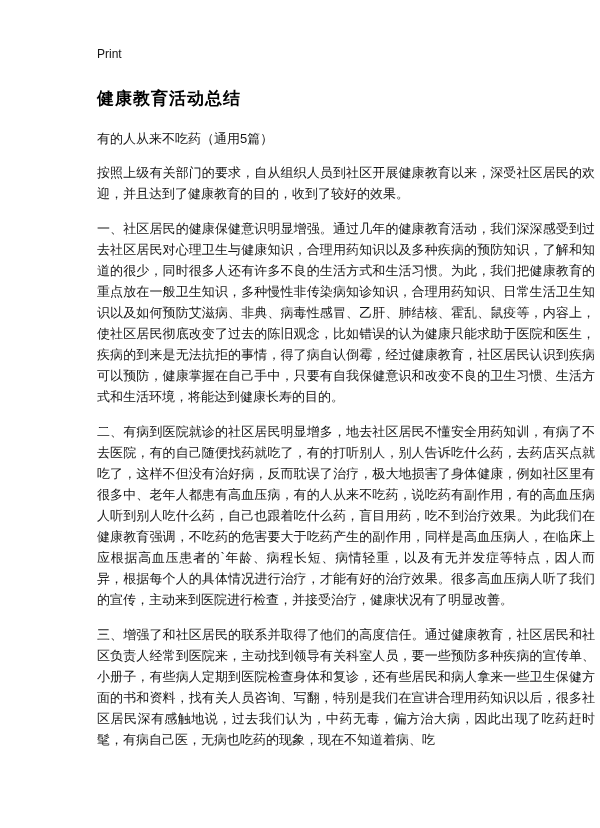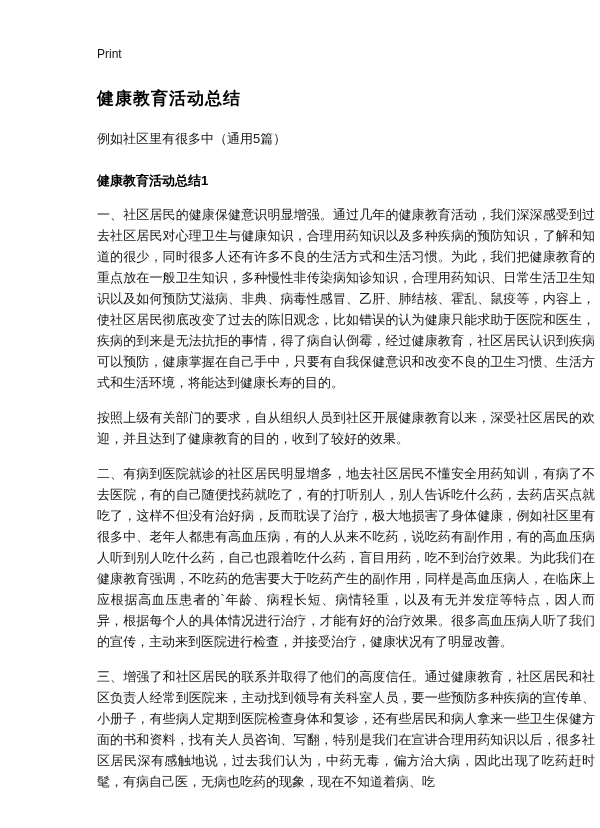--- a/index.html
+++ b/index.html
@@ -56,26 +56,25 @@
 </style>
 </head>
 <body>
 
 <div class="page">
 
   <span class="print-label">Print</span>
 
   <h1 class="doc-title">健康教育活动总结</h1>
 
-  <div class="doc-subtitle">例如社区里有很多中（通用5篇）</div>
+  <div class="doc-subtitle">有的人从来不吃药（通用5篇）</div>
 
 
-  <h2 class="section-heading">健康教育活动总结1</h2>
+
+  <p class="body-para">按照上级有关部门的要求，自从组织人员到社区开展健康教育以来，深受社区居民的欢迎，并且达到了健康教育的目的，收到了较好的效果。</p>
 
   <p class="body-para">一、社区居民的健康保健意识明显增强。通过几年的健康教育活动，我们深深感受到过去社区居民对心理卫生与健康知识，合理用药知识以及多种疾病的预防知识，了解和知道的很少，同时很多人还有许多不良的生活方式和生活习惯。为此，我们把健康教育的重点放在一般卫生知识，多种慢性非传染病知诊知识，合理用药知识、日常生活卫生知识以及如何预防艾滋病、非典、病毒性感冒、乙肝、肺结核、霍乱、鼠疫等，内容上，使社区居民彻底改变了过去的陈旧观念，比如错误的认为健康只能求助于医院和医生，疾病的到来是无法抗拒的事情，得了病自认倒霉，经过健康教育，社区居民认识到疾病可以预防，健康掌握在自己手中，只要有自我保健意识和改变不良的卫生习惯、生活方式和生活环境，将能达到健康长寿的目的。</p>
-
-  <p class="body-para">按照上级有关部门的要求，自从组织人员到社区开展健康教育以来，深受社区居民的欢迎，并且达到了健康教育的目的，收到了较好的效果。</p>
 
   <p class="body-para">二、有病到医院就诊的社区居民明显增多，地去社区居民不懂安全用药知训，有病了不去医院，有的自己随便找药就吃了，有的打听别人，别人告诉吃什么药，去药店买点就吃了，这样不但没有治好病，反而耽误了治疗，极大地损害了身体健康，例如社区里有很多中、老年人都患有高血压病，有的人从来不吃药，说吃药有副作用，有的高血压病人听到别人吃什么药，自己也跟着吃什么药，盲目用药，吃不到治疗效果。为此我们在健康教育强调，不吃药的危害要大于吃药产生的副作用，同样是高血压病人，在临床上应根据高血压患者的`年龄、病程长短、病情轻重，以及有无并发症等特点，因人而异，根据每个人的具体情况进行治疗，才能有好的治疗效果。很多高血压病人听了我们的宣传，主动来到医院进行检查，并接受治疗，健康状况有了明显改善。</p>
 
   <p class="body-para">三、增强了和社区居民的联系并取得了他们的高度信任。通过健康教育，社区居民和社区负责人经常到医院来，主动找到领导有关科室人员，要一些预防多种疾病的宣传单、小册子，有些病人定期到医院检查身体和复诊，还有些居民和病人拿来一些卫生保健方面的书和资料，找有关人员咨询、写翻，特别是我们在宣讲合理用药知识以后，很多社区居民深有感触地说，过去我们认为，中药无毒，偏方治大病，因此出现了吃药赶时髦，有病自己医，无病也吃药的现象，现在不知道着病、吃</p>
 
 </div>
 
 </body></html>

